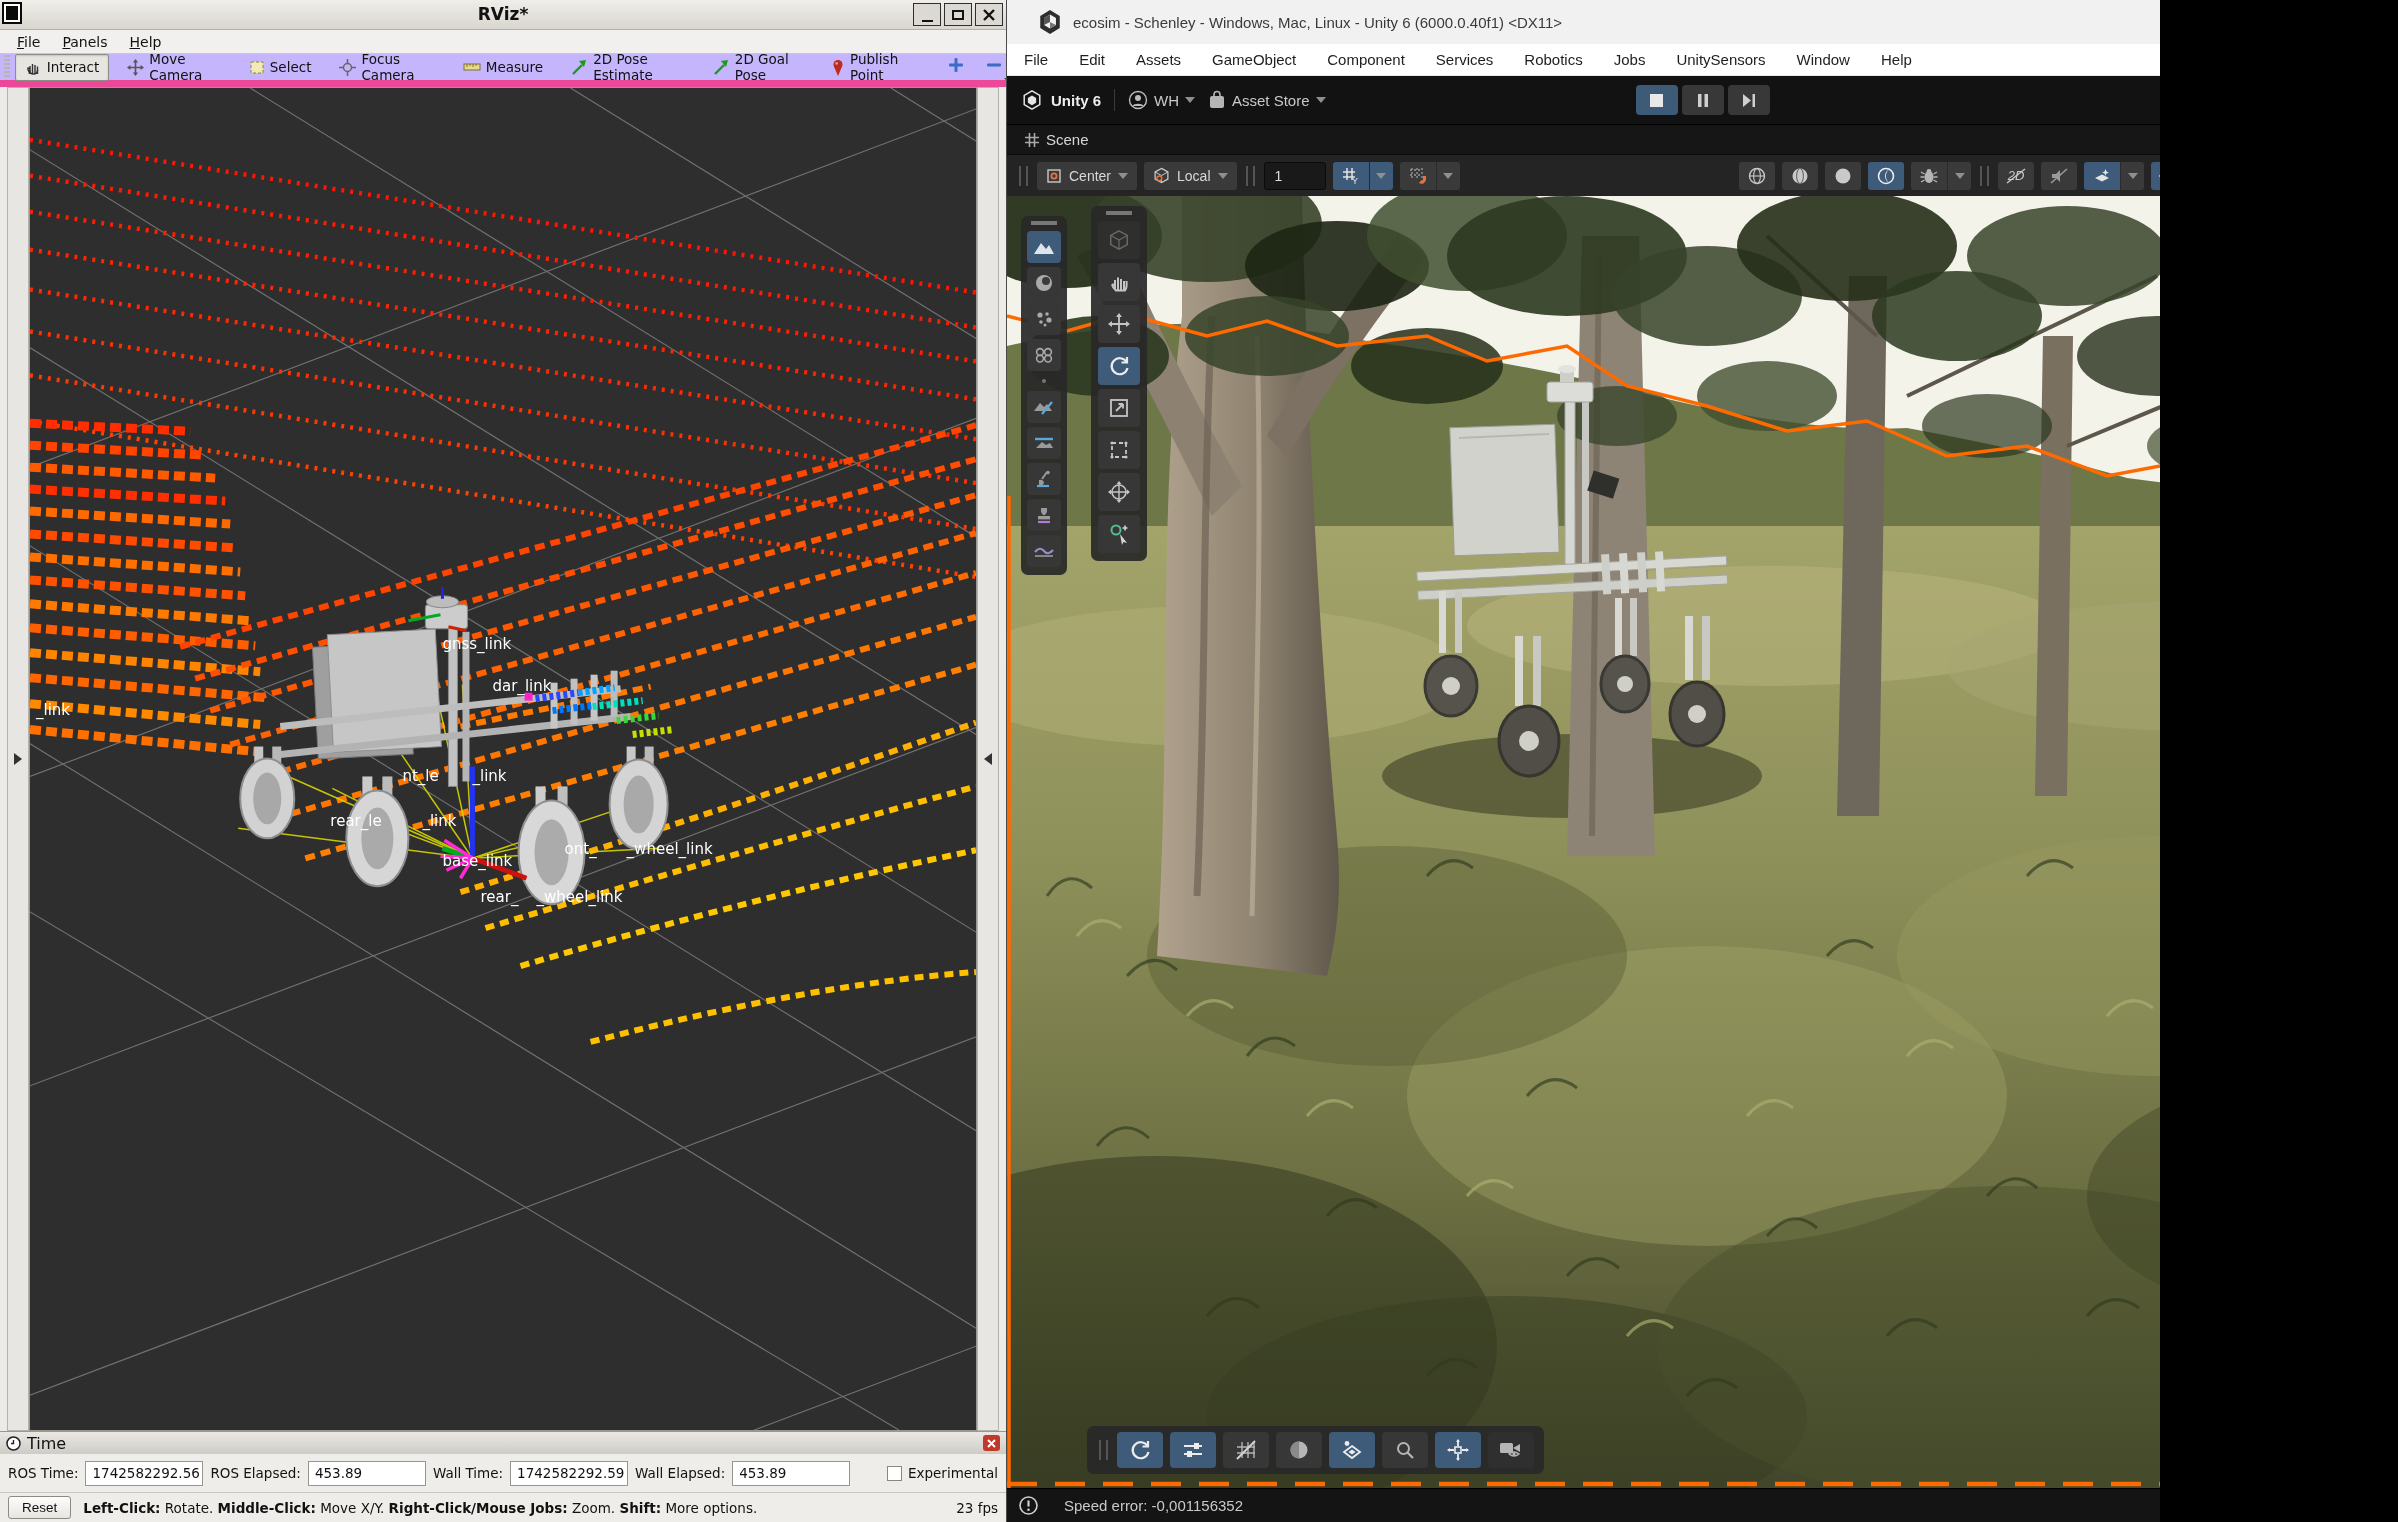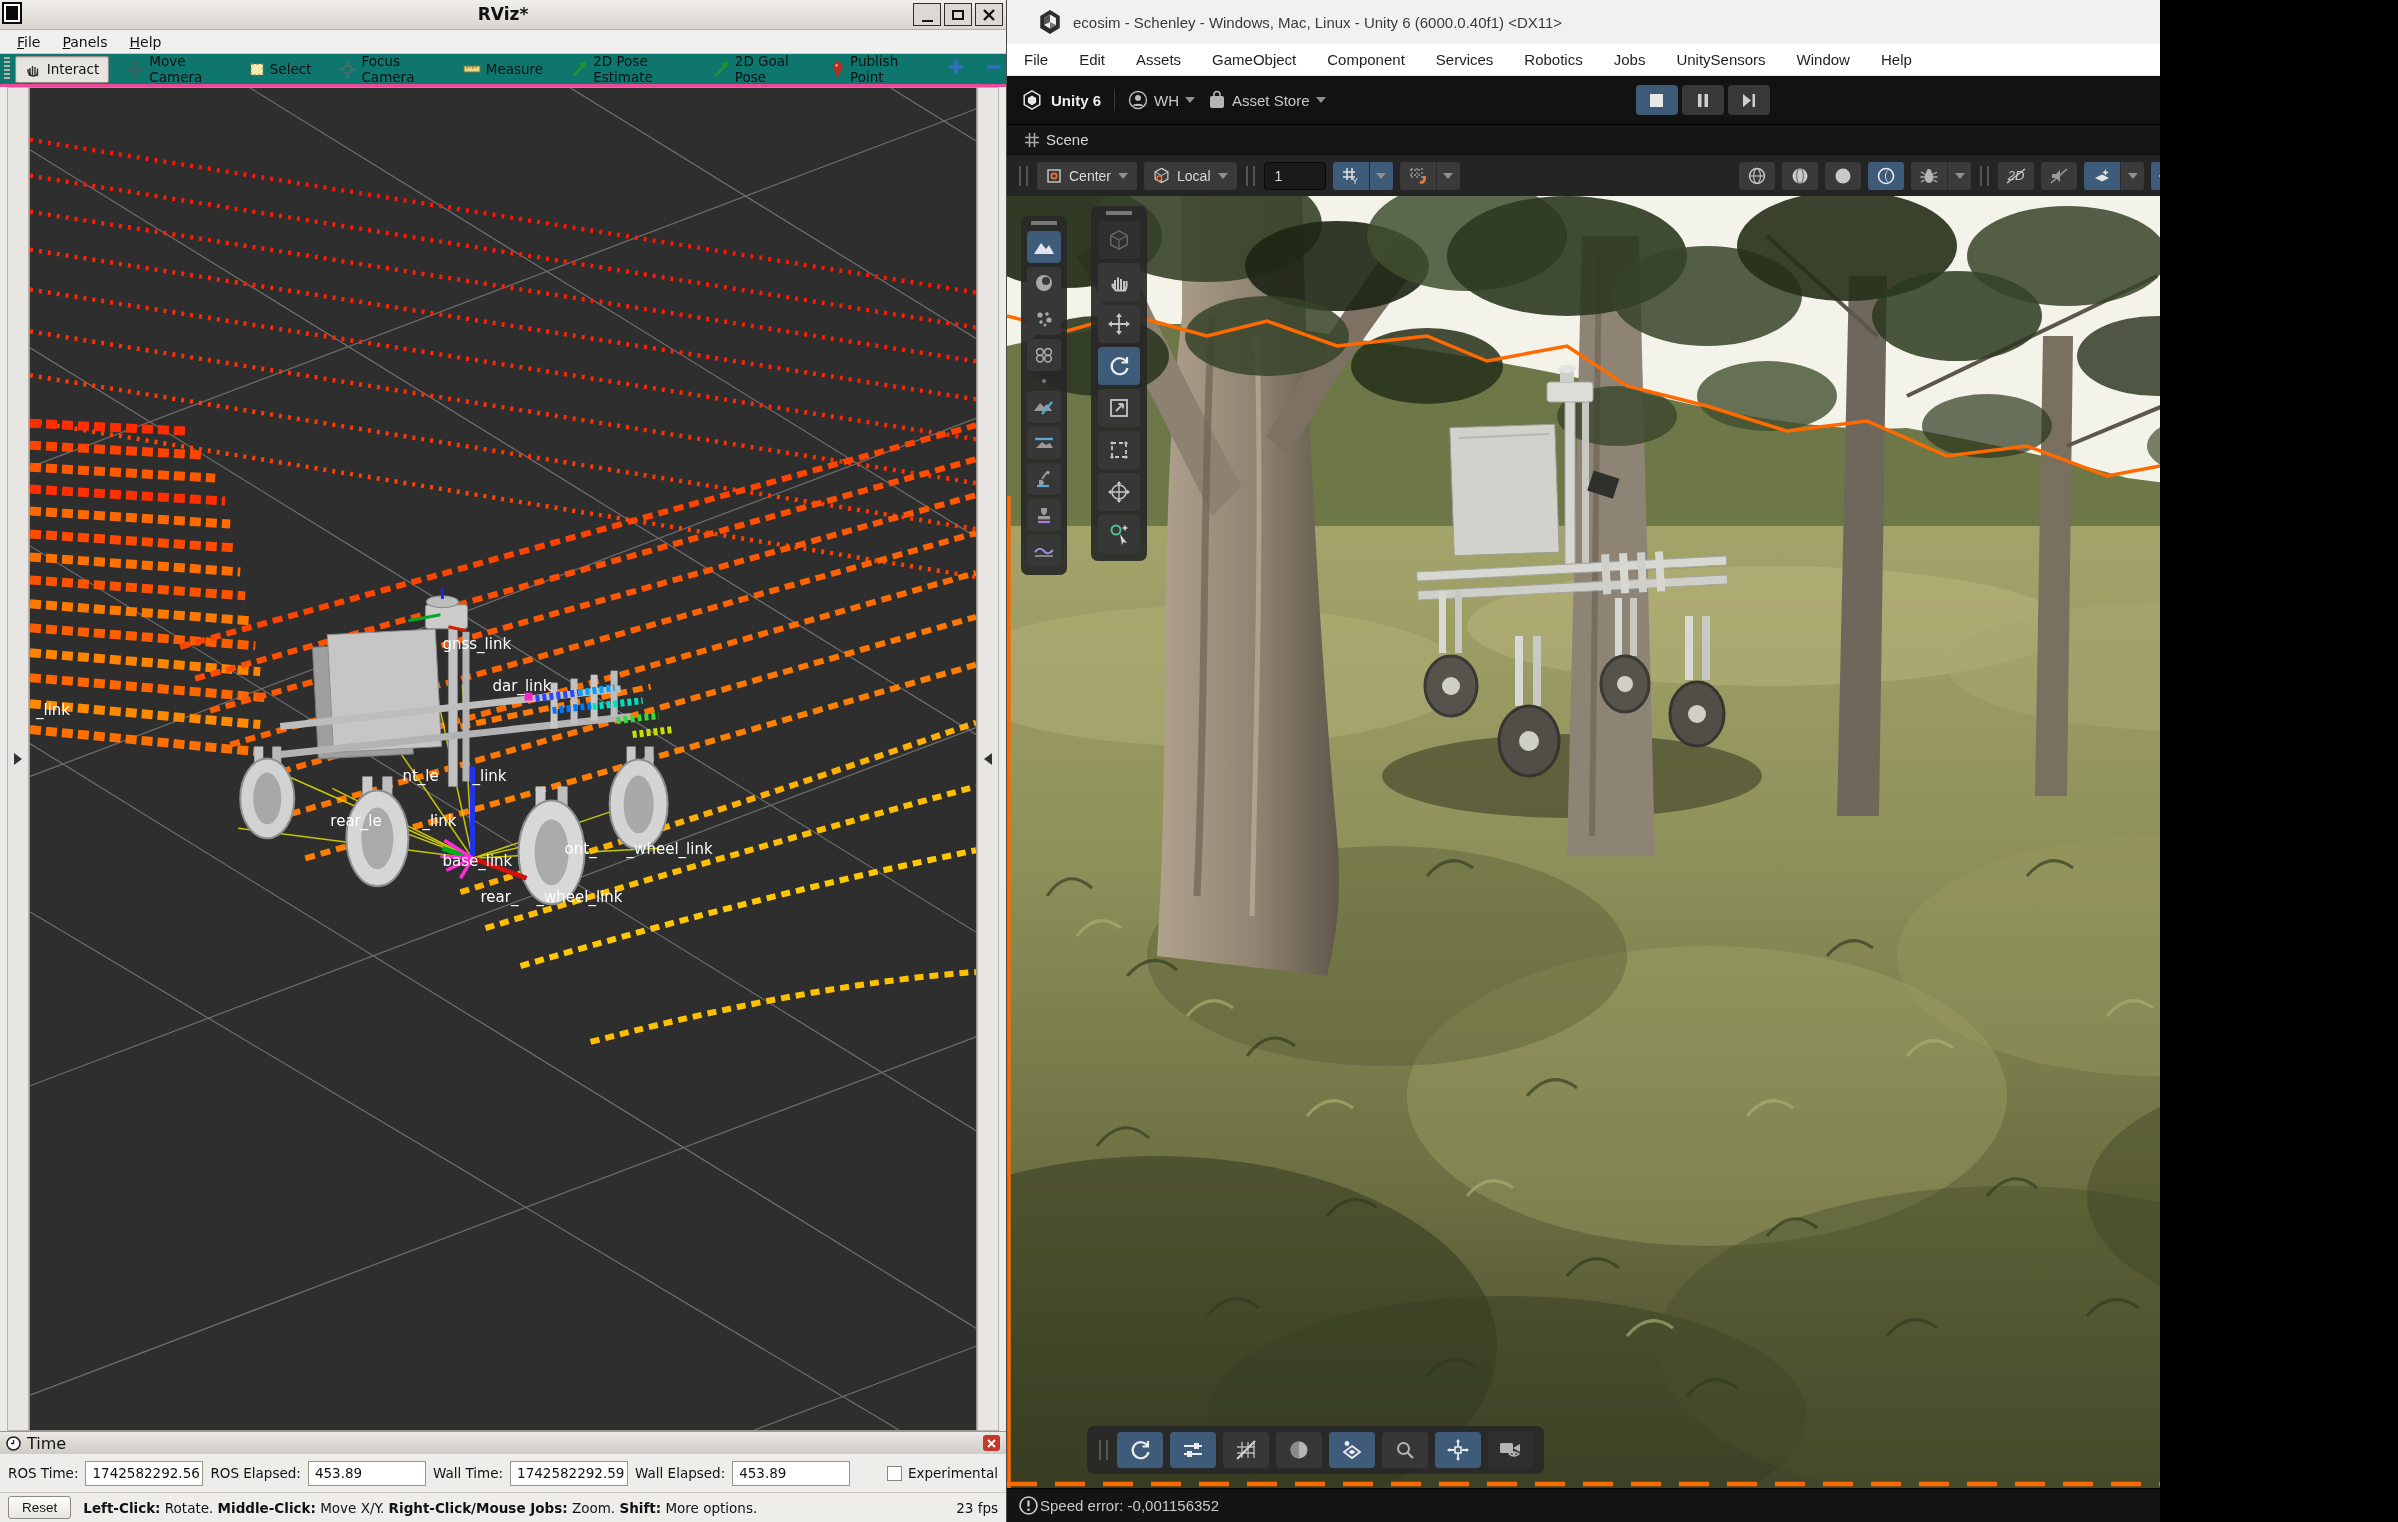--- a/index.html
+++ b/index.html
@@ -18,21 +18,21 @@
               font-weight:bold; font-size:17px; color:#111; }
   .rv-winbtns { position:absolute; right:3px; top:3px; display:flex; gap:3px; }
   .rv-winbtn { width:28px; height:23px; background:#dcd9d4; border:1px solid #2e2e2e;
                display:flex; align-items:center; justify-content:center; }
   .rv-min-glyph { width:11px; height:2px; background:#111; margin-top:12px; }
   .rv-max-glyph { width:12px; height:10px; border:2px solid #111; }
   .rv-menubar { height:24px; background:#f1f0ee; border-bottom:1px solid #ccc9c3;
                 display:flex; align-items:center; padding-left:8px; gap:4px; flex:none;}
   .rv-menu-item { font-size:14px; color:#111; padding:2px 9px; }
   .rv-menu-item::first-letter { text-decoration:underline; }
-  .rv-toolbar { height:33px; background:#0f766e; border-bottom:3px solid #ec4899;
+  .rv-toolbar { height:33px; background:#c4b5fd; border-bottom:7px solid #ec4899;
                 display:flex; align-items:center; padding:0 4px; gap:2px; flex:none;}
   .rv-grip { width:7px; height:24px; margin-right:3px;
              background:repeating-linear-gradient(#b7b4ae 0 2px, transparent 2px 4px);
              background-size:2px 100%; background-repeat:repeat-x; background-position:1px 0;}
   .rv-tool { display:flex; align-items:center; gap:5px; padding:4px 9px; font-size:13.5px;
              color:#111; border:1px solid transparent; border-radius:2px; margin-right:6px;}
   .rv-tool.active { background:#e7e5e0; border:1px solid #8f8c85; box-shadow:inset 0 1px 2px rgba(0,0,0,.15); }
   .rv-tool svg { flex:none; }
   .rv-addrem { display:flex; align-items:center; gap:22px; margin-left:14px; }
   .rv-plusminus { position:relative; }
@@ -119,21 +119,21 @@
   .pal-btn.dim { opacity:.45; }
   .pal-dot { width:4px; height:4px; border-radius:50%; background:#777; margin:6px 0; }
   .terrain-palette { left:14px; top:20px; width:46px; }
   .transform-palette { left:84px; top:10px; width:56px; }
   .transform-palette .pal-btn { width:42px; height:38px; }
   .bottom-palette { left:80px; bottom:14px; height:48px; display:flex; align-items:center;
                     padding:0 10px; gap:7px; }
   .bottom-palette .pal-btn { width:46px; height:36px; margin:0; }
   .gizmo { position:absolute; right:30px; top:14px; width:130px; height:170px; text-align:center;}
   .u-statusbar { height:34px; background:#141414; border-top:1px solid #000; display:flex;
-                 align-items:center; padding:0 12px; gap:2px; flex:none; }
+                 align-items:center; padding:0 12px; gap:26px; flex:none; }
   .u-status-msg { color:#c9c9c9; font-size:15px; }
   .u-status-icons { margin-left:auto; display:flex; align-items:center; gap:16px; }
 </style>
 </head>
 <body>
 
 <div class="screen">
 
   <div class="rviz">
     <div class="rv-titlebar">

